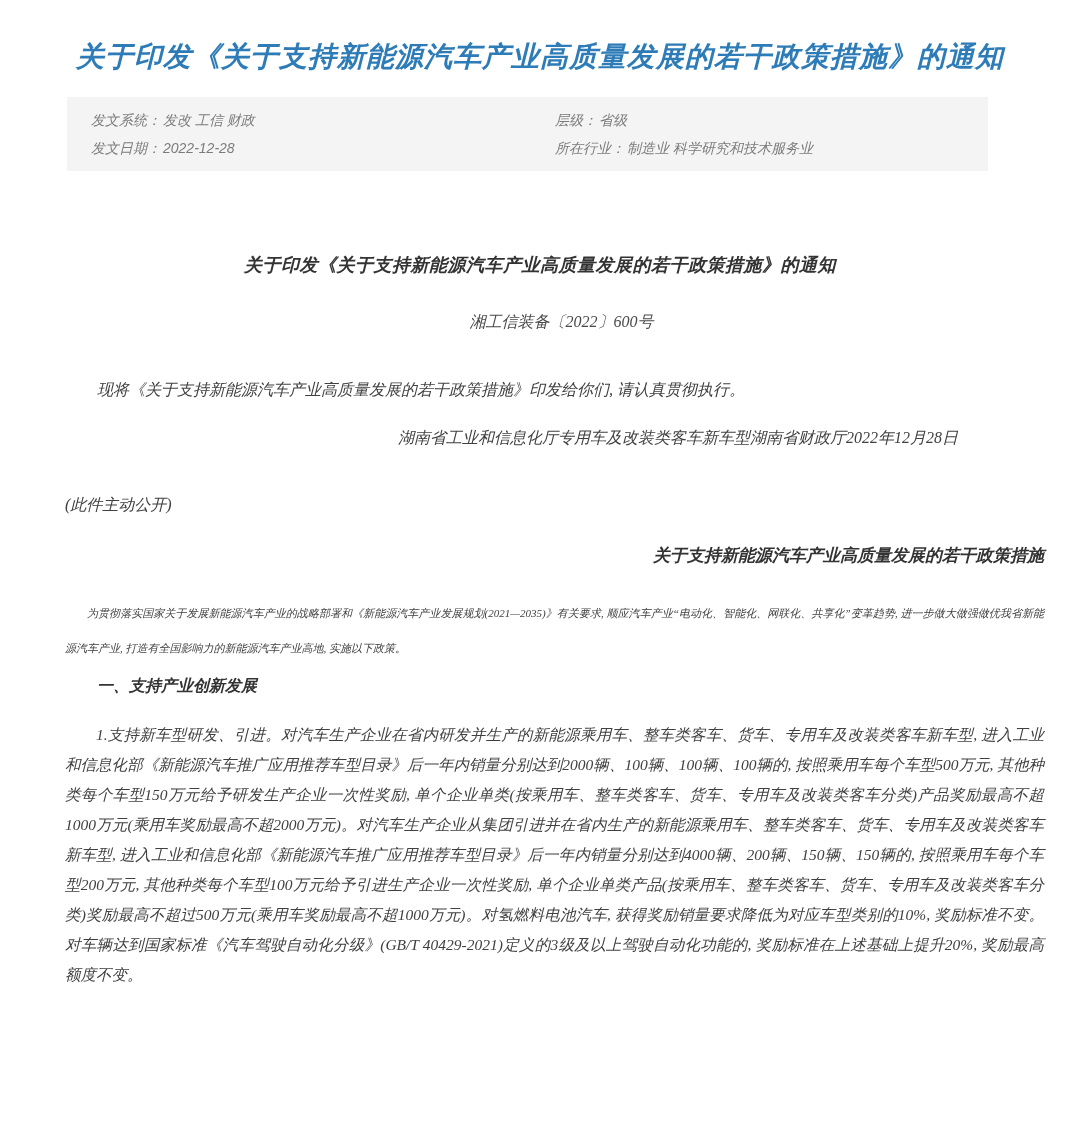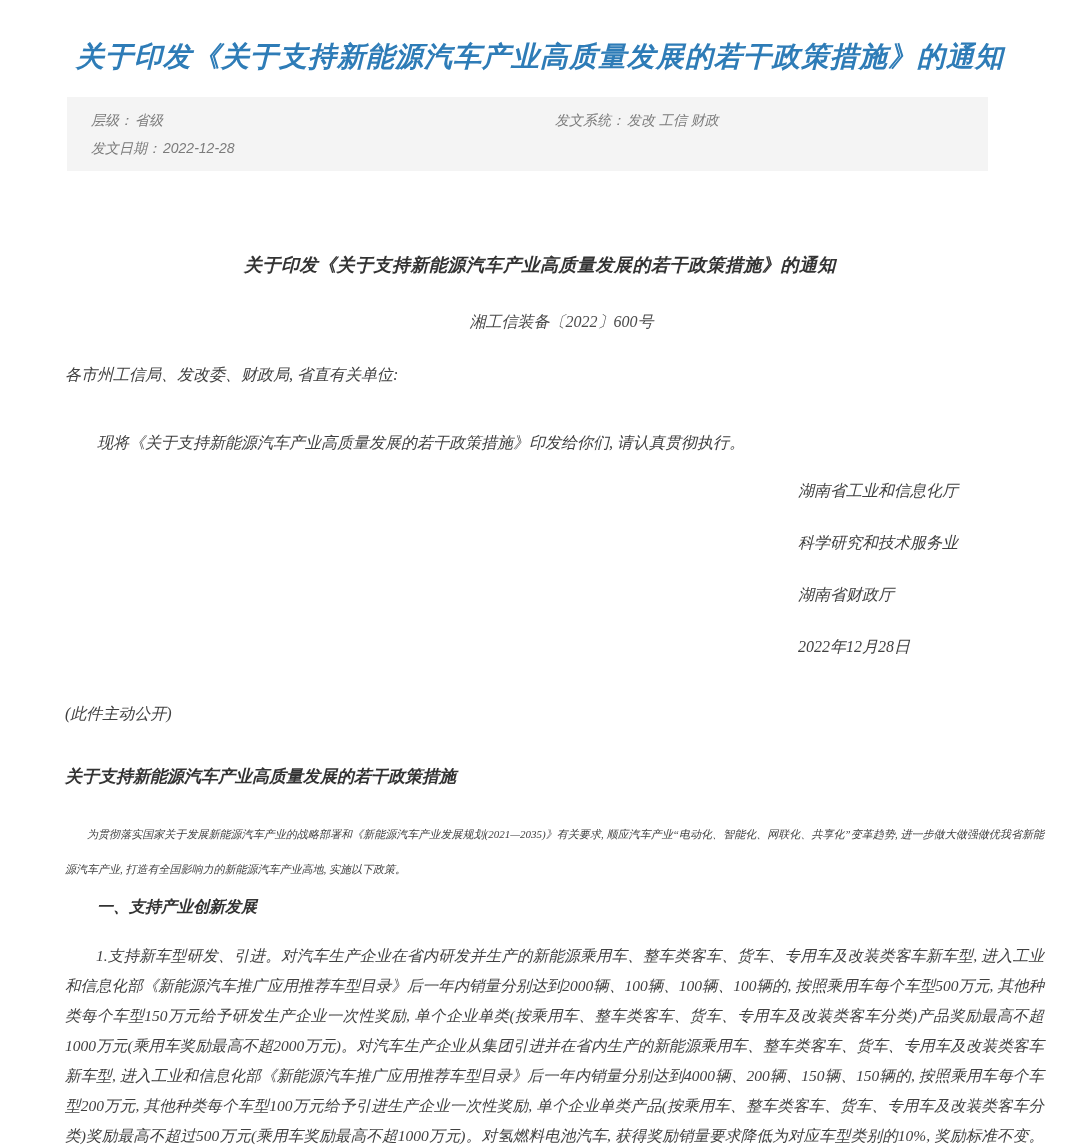--- a/index.html
+++ b/index.html
@@ -54,29 +54,29 @@
   }
 
   .content { margin: 0 36px 0 65px; font-size: 16px; line-height: 24px; }
 
   .salutation { margin-top: 29px; }
   .intro { margin-top: 44px; text-indent: 2em; }
 
   .sign-block {
     margin: 24px 86px 0 auto;
     width: max-content;
-    display: flex; flex-direction: column; align-items: flex-start;
+    display: flex; flex-direction: row; align-items: flex-end;
     row-gap: 28px;
   }
 
   .disclosure { margin-top: 43px; }
 
   .policy-title {
-    margin-top: 38px;
-    text-align: left;
+    margin-top: 26px;
+    text-align: right;
     font-size: 17px; line-height: 26px;
     font-weight: 700;
     color: #333333;
     font-family: "Liberation Sans", "DejaVu Sans", sans-serif;
   }
 
   .preamble {
     margin-top: 27px;
     text-indent: 2em;
     font-size: 11px; line-height: 35px;
@@ -99,45 +99,47 @@
     text-align: justify;
   }
 </style>
 </head>
 <body>
 
 <h1 class="page-title">关于印发《关于支持新能源汽车产业高质量发展的若干政策措施》的通知</h1>
 
 <div class="meta-box">
   <div class="meta-field">
+    <span class="meta-label">发文系统：</span><span class="meta-value">发改 工信 财政</span>
+  </div>
+  <div class="meta-field">
     <span class="meta-label">层级：</span><span class="meta-value">省级</span>
   </div>
   <div class="meta-field">
-    <span class="meta-label">发文系统：</span><span class="meta-value">发改 工信 财政</span>
+    <span class="meta-label">发文日期：</span><span class="meta-value">2022-12-28</span>
   </div>
   <div class="meta-field">
-    <span class="meta-label">发文日期：</span><span class="meta-value">2022-12-28</span>
+    <span class="meta-label">所在行业：</span><span class="meta-value">制造业 科学研究和技术服务业</span>
   </div>
 </div>
 
 <div class="doc">
 
   <div class="doc-title">关于印发《关于支持新能源汽车产业高质量发展的若干政策措施》的通知</div>
 
   <div class="doc-number">湘工信装备〔2022〕600号</div>
 
   <div class="content">
 
-    <p class="salutation">各市州工信局、发改委、财政局, 省直有关单位:</p>
 
     <p class="intro">现将《关于支持新能源汽车产业高质量发展的若干政策措施》印发给你们, 请认真贯彻执行。</p>
 
     <div class="sign-block">
       <div>湖南省工业和信息化厅</div>
-      <div>科学研究和技术服务业</div>
+      <div>专用车及改装类客车新车型</div>
       <div>湖南省财政厅</div>
       <div>2022年12月28日</div>
     </div>
 
     <p class="disclosure">(此件主动公开)</p>
 
     <div class="policy-title">关于支持新能源汽车产业高质量发展的若干政策措施</div>
 
     <p class="preamble">为贯彻落实国家关于发展新能源汽车产业的战略部署和《新能源汽车产业发展规划(2021—2035)》有关要求, 顺应汽车产业“电动化、智能化、网联化、共享化”变革趋势, 进一步做大做强做优我省新能源汽车产业, 打造有全国影响力的新能源汽车产业高地, 实施以下政策。</p>
 

